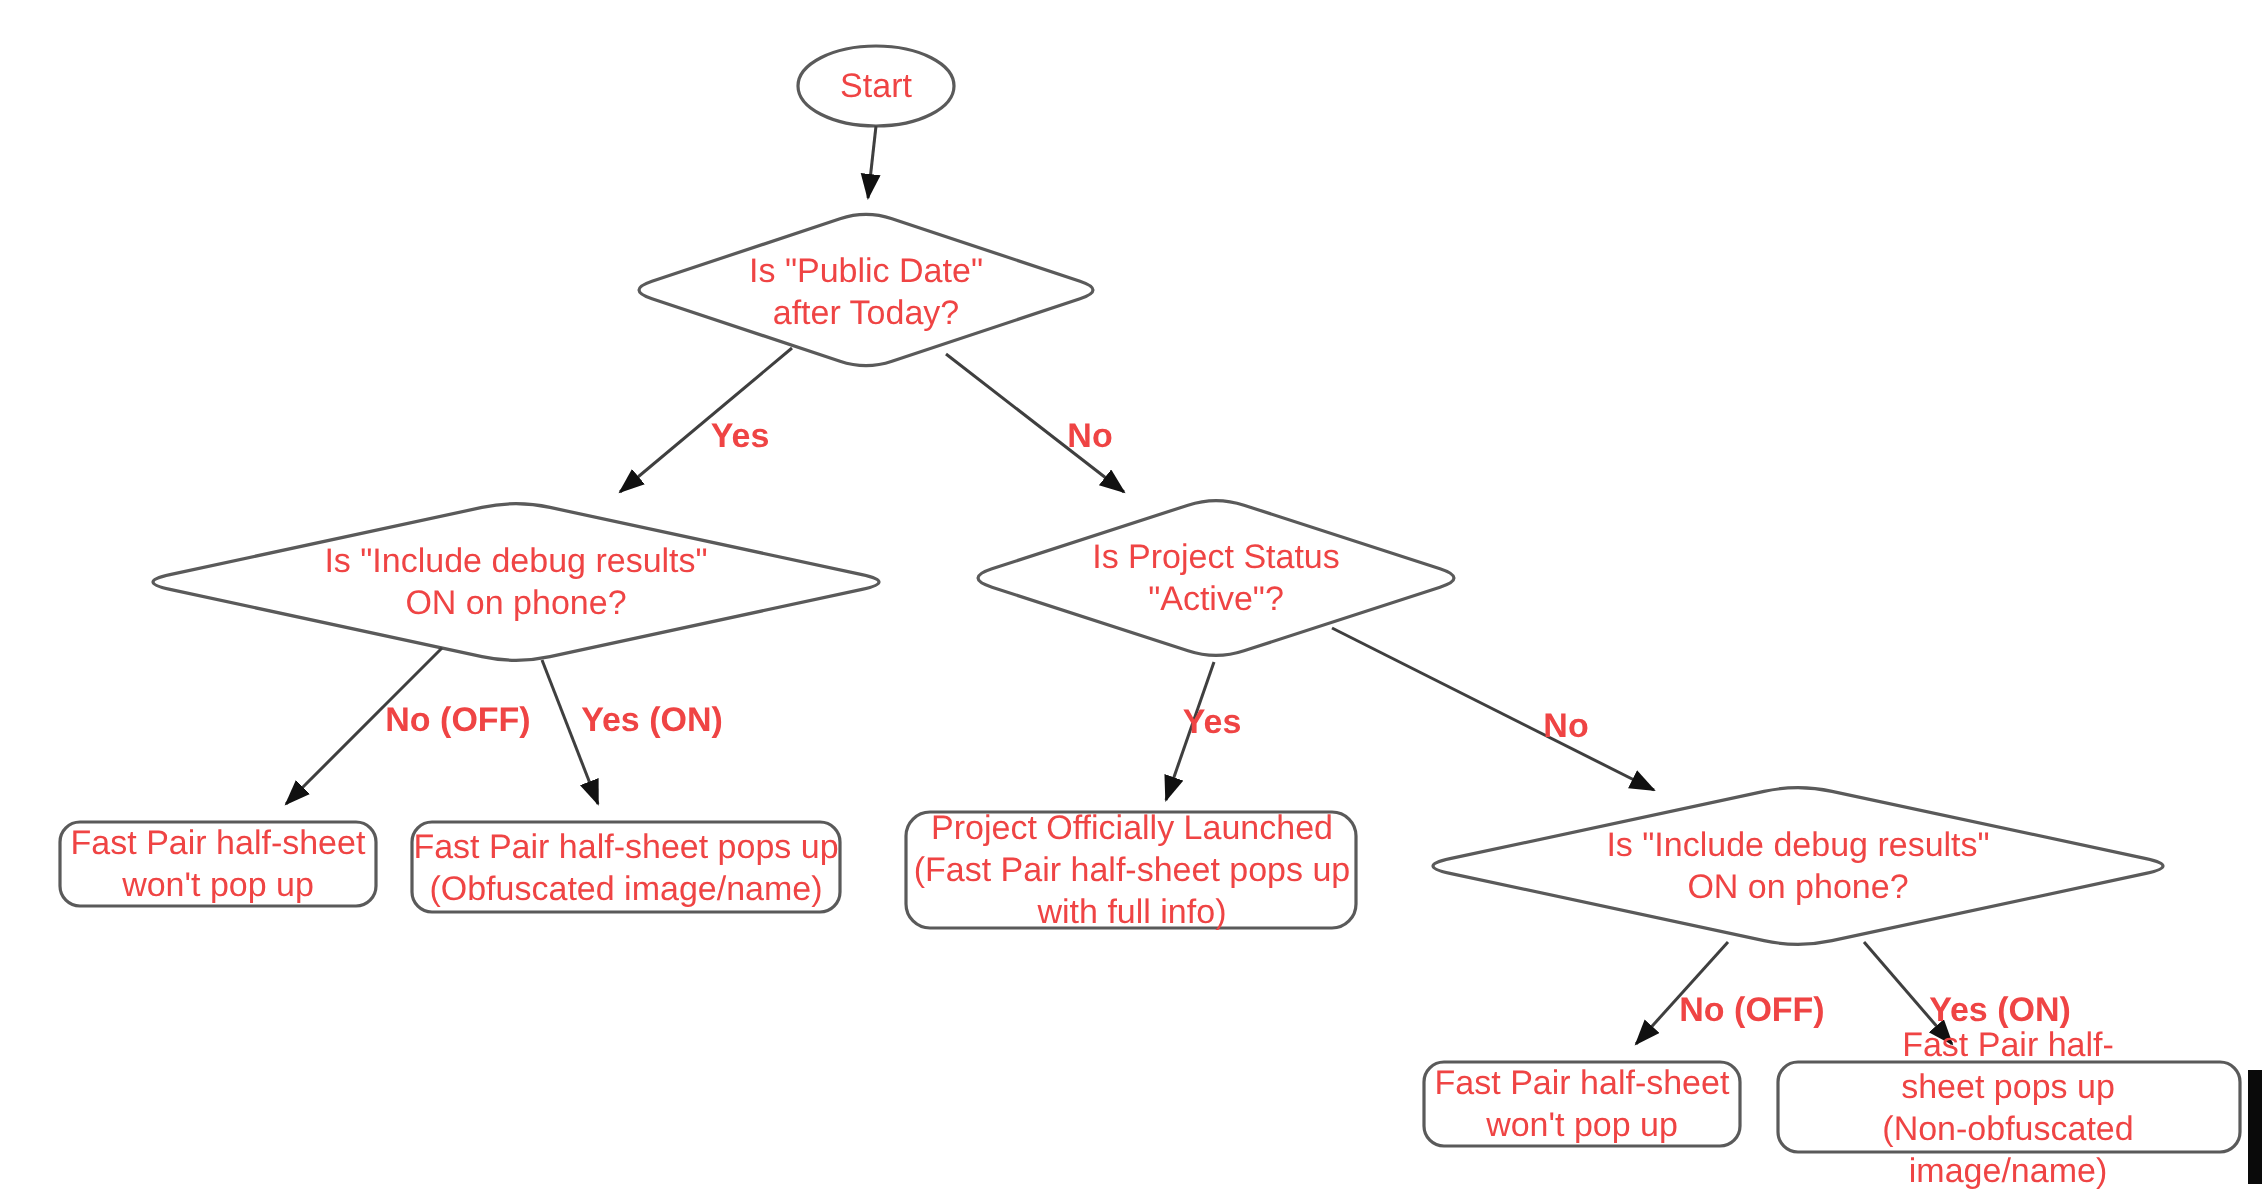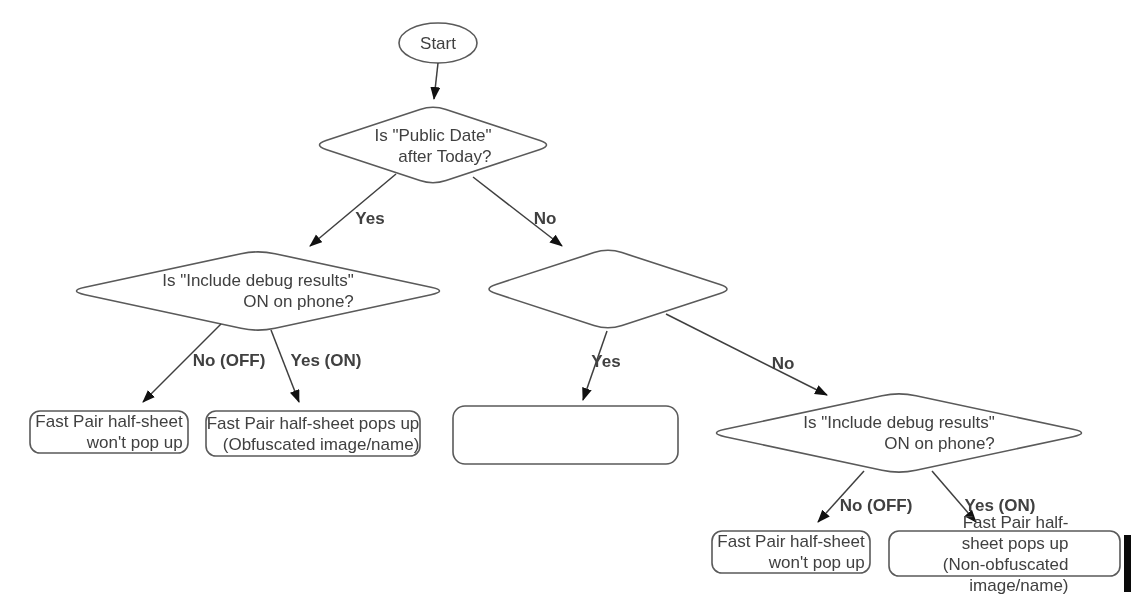--- a/index.html
+++ b/index.html
@@ -9,24 +9,24 @@
     height: 598px;
     background: #ffffff;
     font-family: "Liberation Sans", sans-serif;
     overflow: hidden;
   }
   .canvas svg { position: absolute; left: 0; top: 0; }
   .label {
     position: absolute;
     transform: translate(-50%, -50%);
     white-space: pre-line;
-    text-align: right;
+    text-align: center;
     font-size: 17px;
     line-height: 21px;
-    color: #404040;
+    color: #ef4444;
     pointer-events: none;
   }
   .edge-label { white-space: nowrap; font-weight: bold; }
   .shape { fill: #ffffff; stroke: #5a5a5a; stroke-width: 1.6; }
   .edge  { stroke: #3f3f3f; stroke-width: 1.5; }
   .cursor-bar {
     position: absolute;
     left: 1124px; top: 535px;
     width: 7px; height: 57px;
     background: #0a0a0a;
@@ -72,30 +72,35 @@
   </svg>
 
   <div class="label" style="left:438px; top:43px;">Start</div>
 
   <div class="label" style="left:433px; top:146px;">Is "Public Date"
 after Today?</div>
 
   <div class="label" style="left:258px; top:291px;">Is "Include debug results"
 ON on phone?</div>
 
+  <div class="label" style="left:608px; top:289px;">Is Project Status
+"Active"?</div>
 
   <div class="label" style="left:899px; top:433px;">Is "Include debug results"
 ON on phone?</div>
 
   <div class="label" style="left:109px; top:432px;">Fast Pair half-sheet
 won't pop up</div>
 
   <div class="label" style="left:313px; top:434px;">Fast Pair half-sheet pops up
 (Obfuscated image/name)</div>
 
+  <div class="label" style="left:566px; top:435px;">Project Officially Launched
+(Fast Pair half-sheet pops up
+with full info)</div>
 
   <div class="label" style="left:791px; top:552px;">Fast Pair half-sheet
 won't pop up</div>
 
   <div class="label" style="left:1004px; top:554px;">Fast Pair half-sheet pops up
 (Non-obfuscated image/name)</div>
 
   <div class="label edge-label" style="left:370px; top:218px;">Yes</div>
 
   <div class="label edge-label" style="left:545px; top:218px;">No</div>

